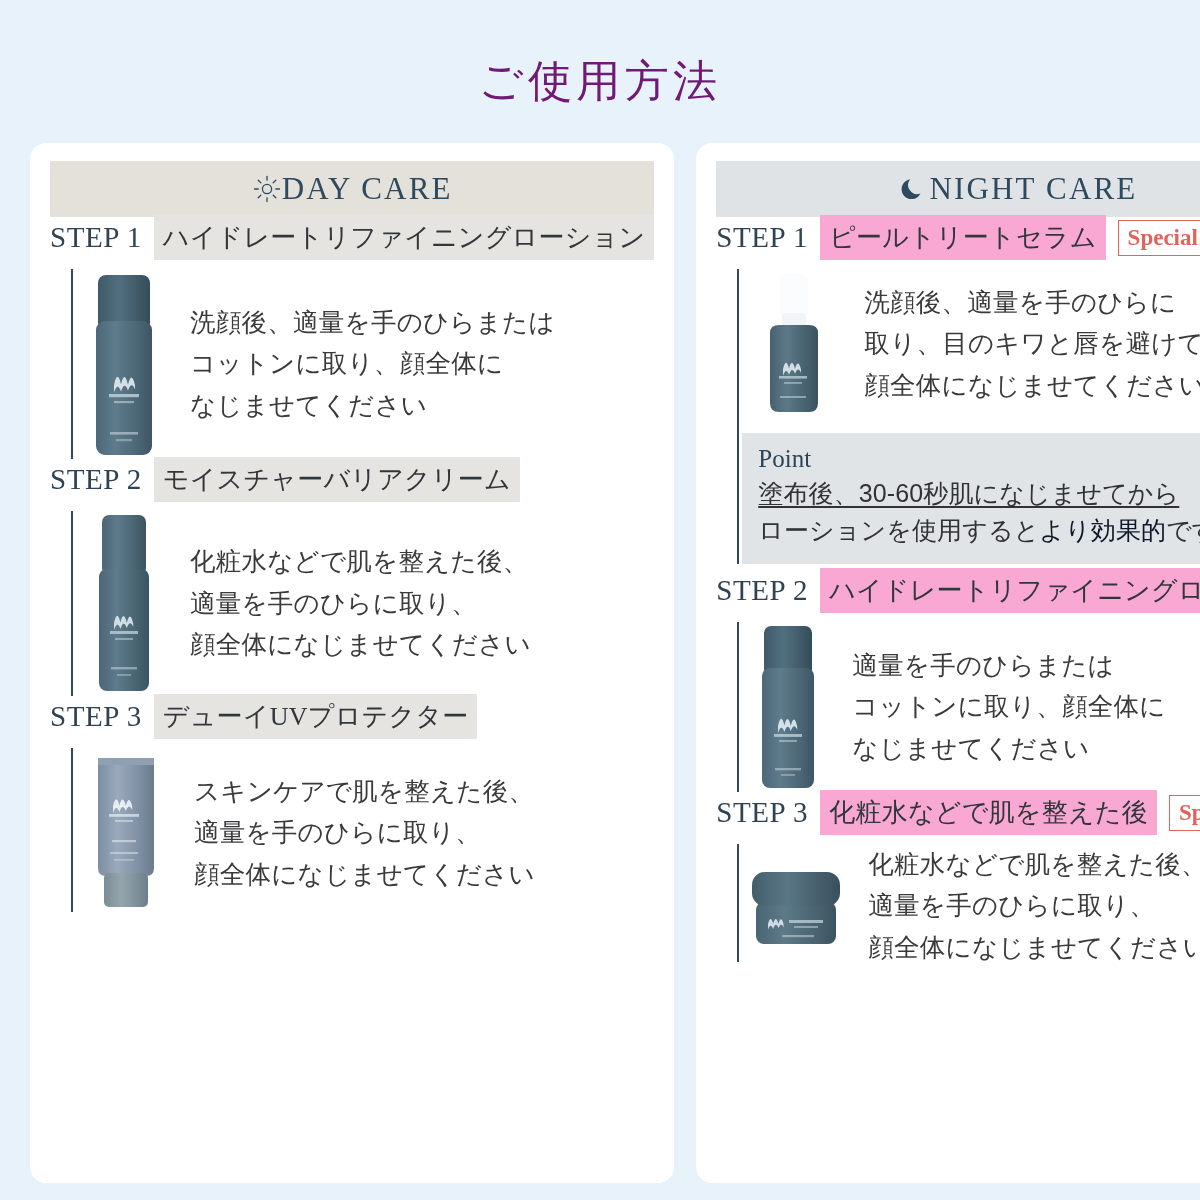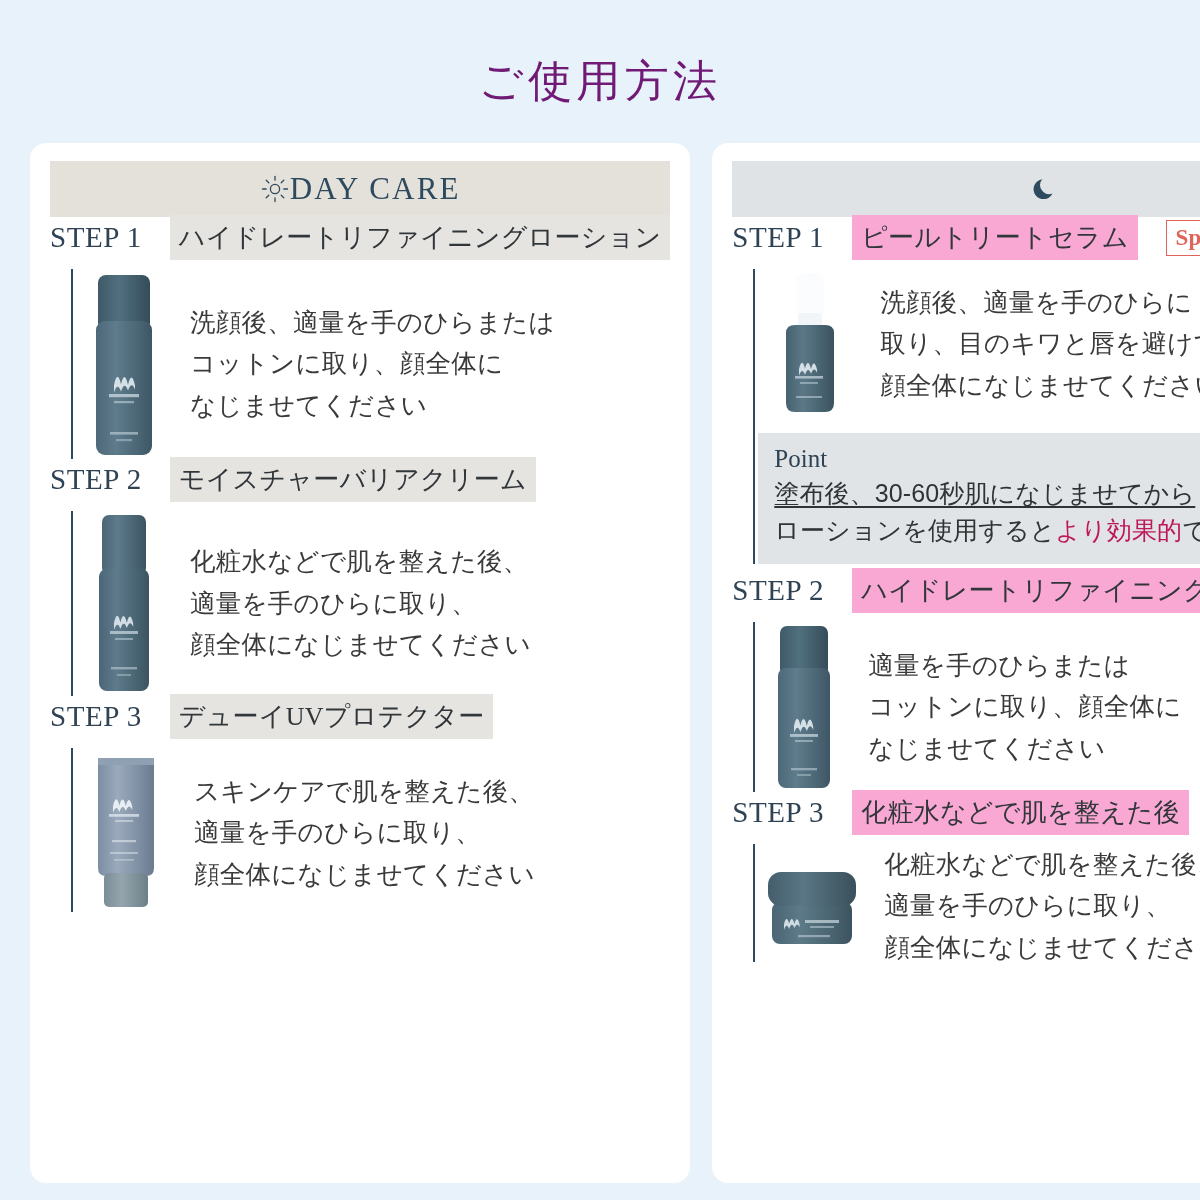--- a/index.html
+++ b/index.html
@@ -59,21 +59,21 @@
 
   
   .step{position:relative;padding-left:26px;}
   .step-line{
     position:absolute;left:21px;top:52px;bottom:0;
     width:2px;background:#31495d;
   }
   .step.last .step-line{bottom:6px;}
 
   .step-head{
-    display:flex;align-items:center;gap:28px;
+    display:flex;align-items:center;gap:12px;
     margin-left:-26px;
     height:42px;
   }
   .step-num{
     font-family:"Liberation Serif","DejaVu Serif",serif;
     font-size:29px;
     color:#2f4355;
     letter-spacing:.02em;
     white-space:nowrap;
   }
@@ -120,21 +120,21 @@
     padding:12px 16px 14px 16px;
   }
   .point-label{
     font-family:"Liberation Serif","DejaVu Serif",serif;
     font-size:25px;color:#2f4355;margin-bottom:2px;
   }
   .point-line{
     font-size:25px;line-height:1.5;color:#313234;letter-spacing:.005em;
   }
   .point-line.ul{ text-decoration:underline; text-underline-offset:4px; }
-  .accent-red{color:#be185d;}
+  .accent-red{color:#0f172a;}
 </style>
 </head>
 <body>
 
 <h1 class="page-title">ご使用方法</h1>
 
 <div class="columns">
 
   <section class="card day">
 
@@ -272,20 +272,21 @@
   </section>
 
   <section class="card night">
 
     <div class="card-header night">
       <span class="hdr-icon">
         <svg width="27" height="27" viewBox="0 0 27 27">
           <path d="M19.5 18.6A9.2 9.2 0 0 1 9.2 4.2a10 10 0 1 0 10.3 14.4z" fill="#2e4a5e"></path>
         </svg>
       </span>
+      <span>NIGHT CARE</span>
     </div>
 
     <div class="step">
       <div class="step-line"></div>
       <div class="step-head">
         <span class="step-num">STEP 1</span>
         <span class="step-name">ピールトリートセラム</span>
         <span class="special-badge">Special Care</span>
       </div>
       <div class="step-body">

